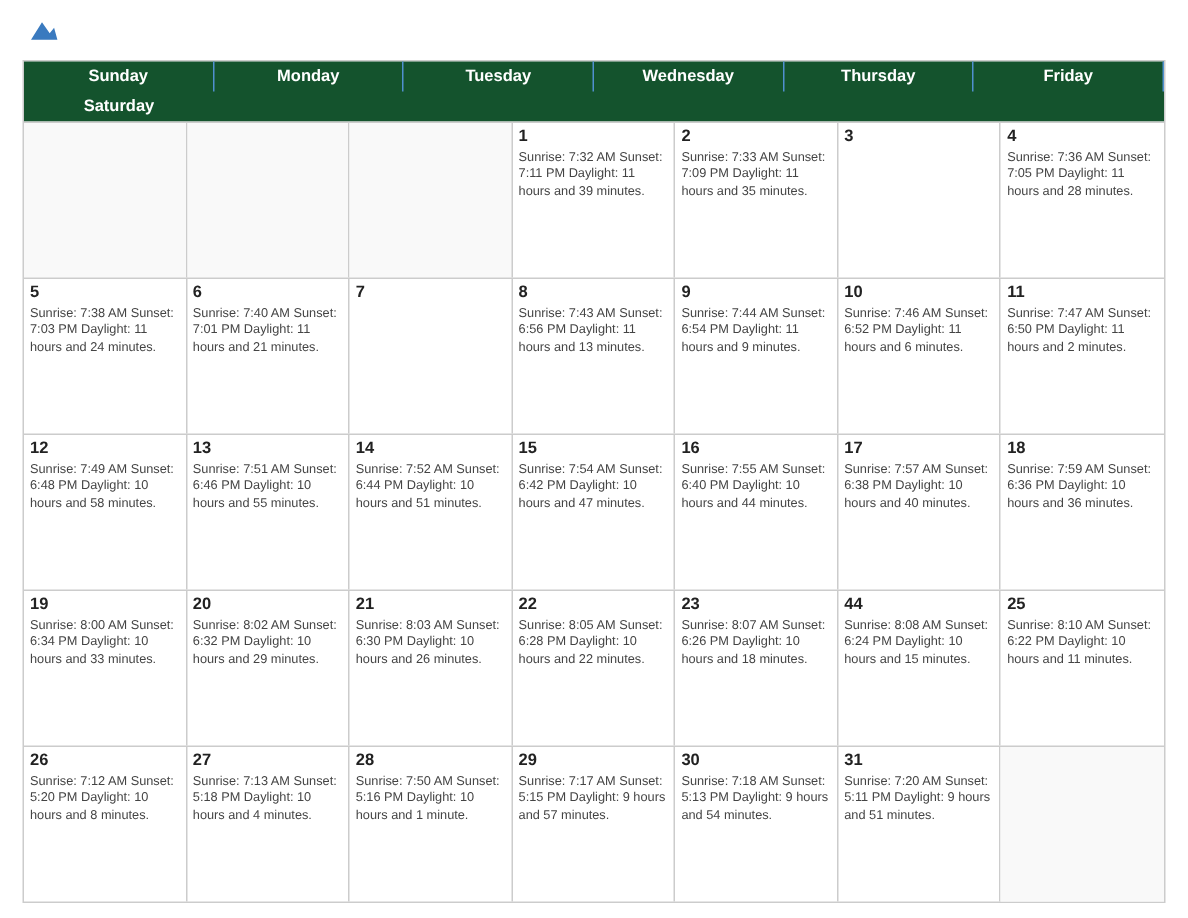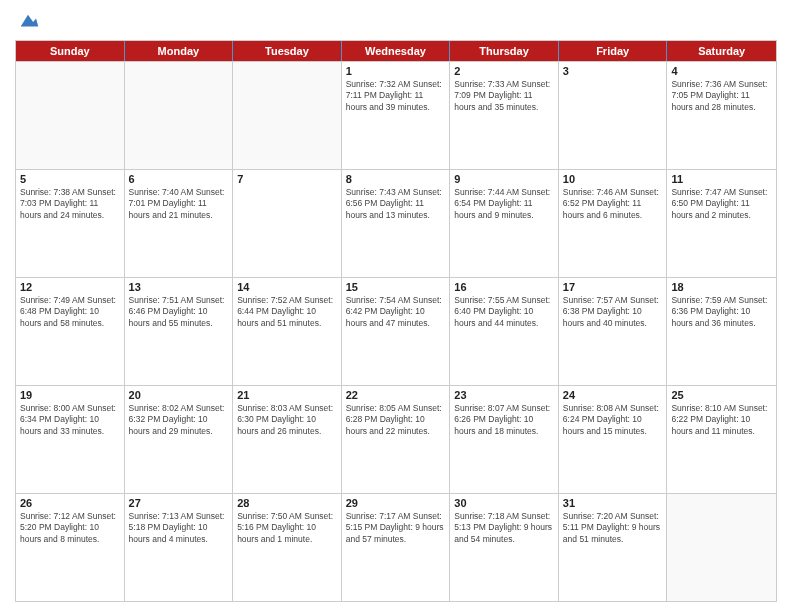--- a/index.html
+++ b/index.html
@@ -48,22 +48,22 @@
       color: #555;
     }
     .calendar {
       flex: 1;
       display: flex;
       flex-direction: column;
       border: 1px solid #ccc;
     }
     .calendar-header {
       display: grid;
-      grid-template-columns: repeat(7, 1fr);
-      background: #b91c1c;
+      grid-template-columns: repeat(6, 1fr);
+      background: #14532d;
     }
     .cal-header-cell {
       color: #fff;
       font-size: 11px;
       font-weight: bold;
       text-align: center;
       padding: 4px 2px;
       border-right: 1px solid #5090cf;
     }
     .cal-header-cell:last-child { border-right: none; }
@@ -291,21 +291,21 @@
 and 22 minutes.</div>
           </div>
           <div class="cal-cell">
             <div class="day-num">23</div>
             <div class="day-info">Sunrise: 8:07 AM
 Sunset: 6:26 PM
 Daylight: 10 hours
 and 18 minutes.</div>
           </div>
           <div class="cal-cell">
-            <div class="day-num">24</div>
+            <div class="day-num">44</div>
             <div class="day-info">Sunrise: 8:08 AM
 Sunset: 6:24 PM
 Daylight: 10 hours
 and 15 minutes.</div>
           </div>
           <div class="cal-cell">
             <div class="day-num">25</div>
             <div class="day-info">Sunrise: 8:10 AM
 Sunset: 6:22 PM
 Daylight: 10 hours

